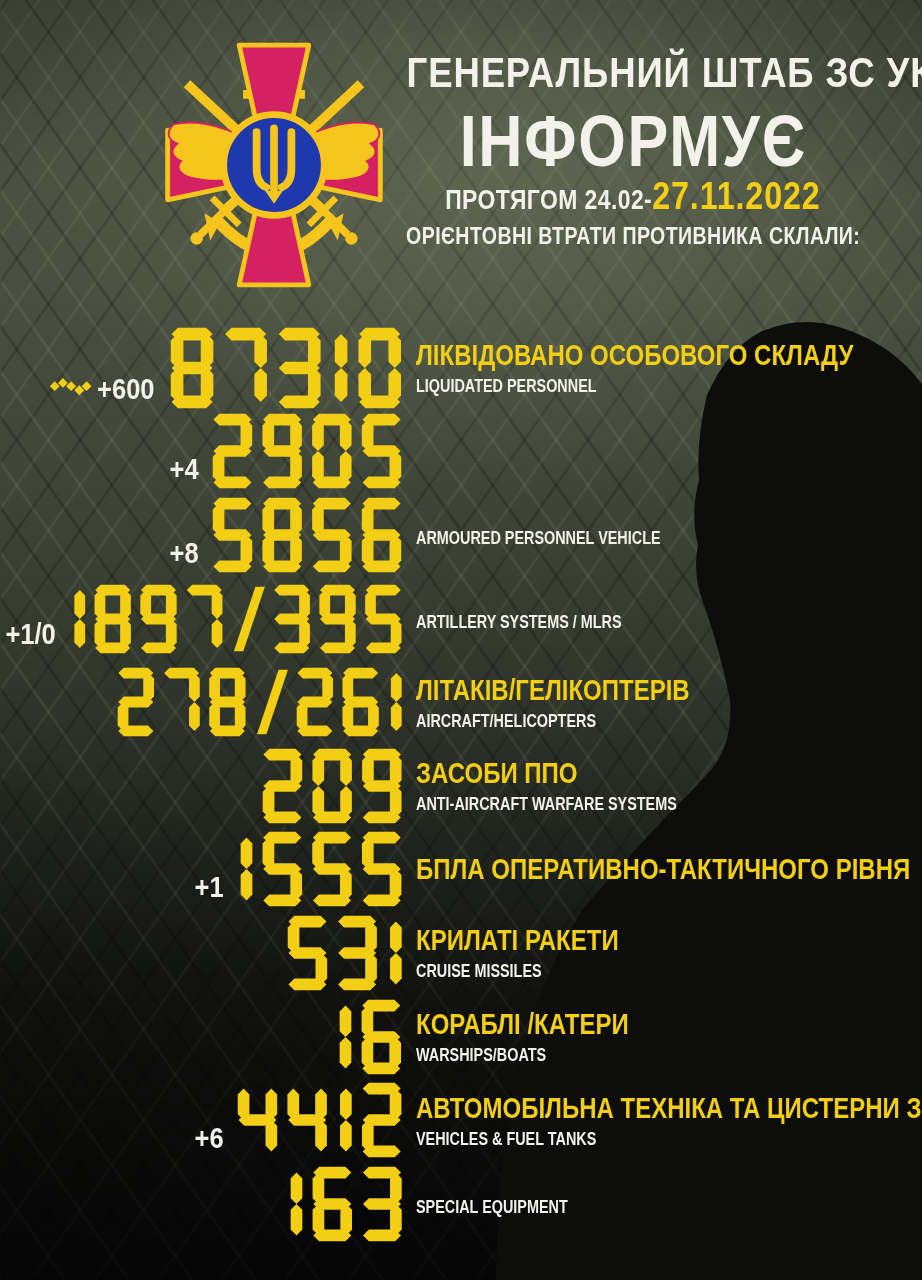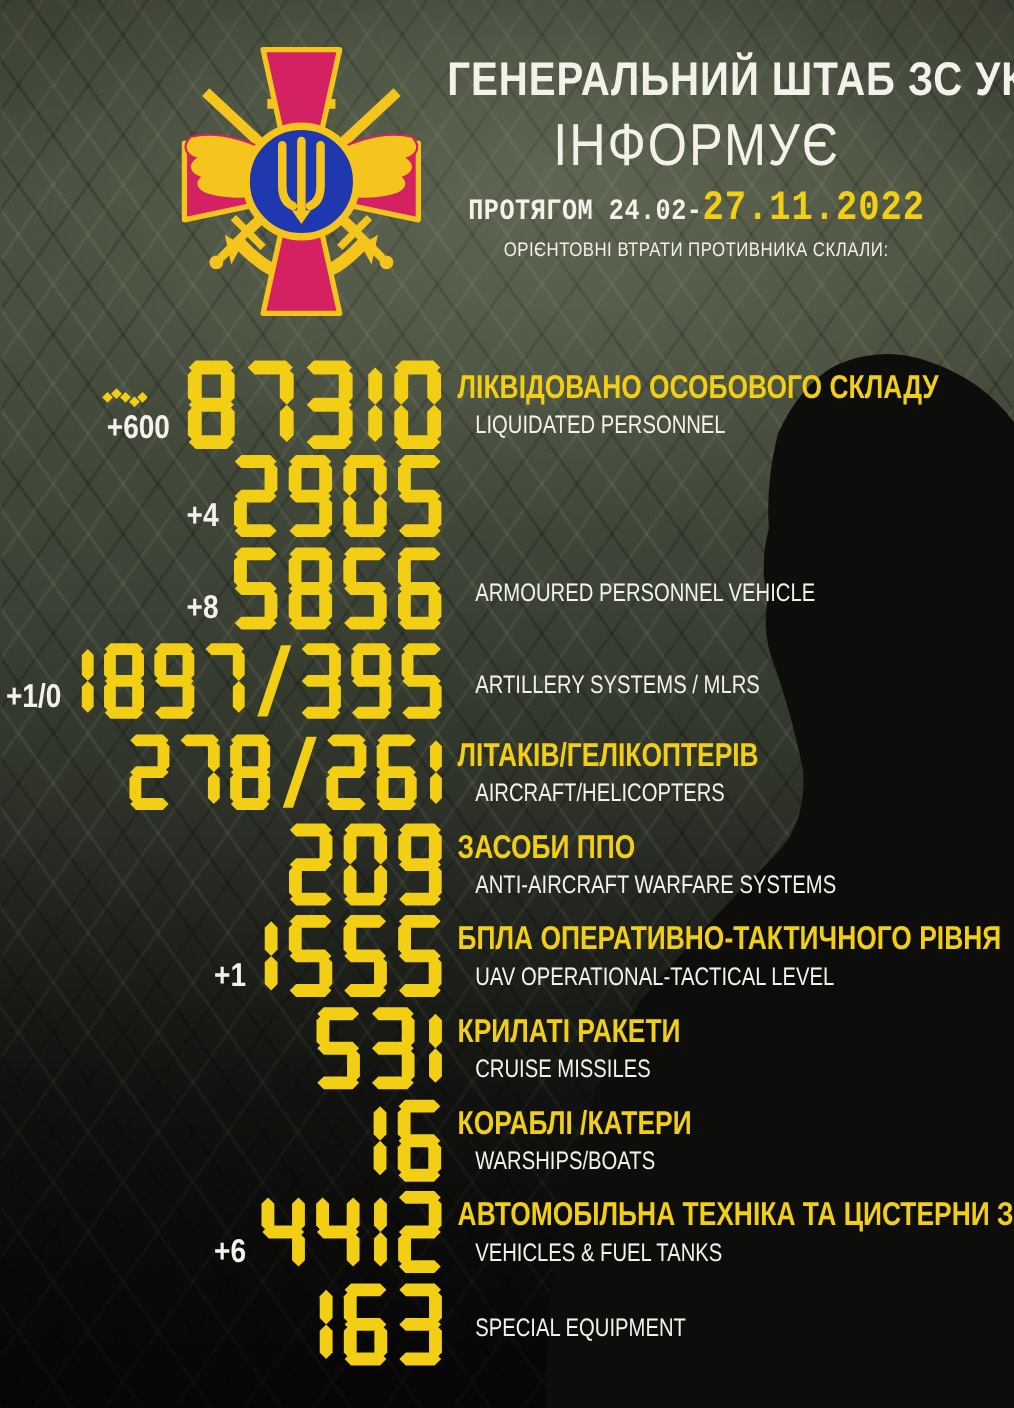--- a/index.html
+++ b/index.html
@@ -24,36 +24,36 @@
       radial-gradient(ellipse 1200px 900px at 45% 35%, rgba(0,0,0,0) 45%, rgba(0,0,0,0.45) 100%),
       linear-gradient(180deg, rgba(0,0,0,0.12) 0%, rgba(0,0,0,0) 14%, rgba(0,0,0,0) 55%, rgba(0,0,0,0.35) 85%, rgba(0,0,0,0.5) 100%);}
   .silhouette{position:absolute;left:492px;top:320px;width:430px;height:960px;z-index:2;}
 
   .header{position:absolute;left:0;top:0;width:100%;z-index:3;}
   .emblem{position:absolute;left:158px;top:26px;width:232px;height:278px;}
   .header-text{position:absolute;left:350px;top:50px;width:566px;text-align:center;color:var(--white);}
   .cond{display:inline-block;transform:scaleX(0.85);white-space:nowrap;}
   .condL{display:inline-block;transform:scaleX(0.8);transform-origin:0 50%;white-space:nowrap;}
   .title{font-size:43px;font-weight:bold;line-height:1.05;letter-spacing:1px;}
-  .subtitle{font-size:54px;font-weight:normal;line-height:1;margin-top:10px;letter-spacing:2px;}
-  .period{margin-top:12px;line-height:1;font-family:Liberation Mono, monospace;}
+  .subtitle{font-size:72px;font-weight:bold;line-height:1;margin-top:10px;letter-spacing:2px;}
+  .period{margin-top:0;line-height:1;}
   .period-prefix{font-size:27px;font-weight:bold;letter-spacing:0.5px;}
   .period-date{font-size:38px;font-weight:bold;color:var(--yellow);letter-spacing:1px;}
-  .note{font-size:18px;font-weight:normal;margin-top:8px;letter-spacing:0.5px;}
+  .note{font-size:23px;font-weight:bold;margin-top:8px;letter-spacing:0.5px;}
 
   .rows{position:absolute;left:0;top:326px;width:100%;z-index:3;}
   .row{height:83.6px;display:flex;align-items:center;}
   .numwrap{width:402px;flex:0 0 402px;display:flex;justify-content:flex-end;align-items:center;}
-  .inc-block{display:flex;flex-direction:column;align-items:flex-start;align-self:flex-end;padding-bottom:5px;margin-right:11px;}
+  .inc-block{display:flex;flex-direction:row;align-items:center;align-self:flex-end;padding-bottom:5px;margin-right:11px;}
   .approx{height:18px;margin-bottom:3px;}
   .inc{color:var(--white);font-weight:bold;font-size:30px;line-height:1;transform:scaleX(0.85);display:inline-block;}
   .segnum{display:flex;align-items:center;}
   .labels{margin-left:14px;min-width:0;}
   .ua{color:var(--yellow);font-size:30px;font-weight:bold;line-height:1;}
-  .en{color:var(--white);font-size:23px;font-weight:normal;line-height:1;margin-top:7px;margin-left:16px;}
+  .en{color:var(--white);font-size:18px;font-weight:bold;line-height:1;margin-top:7px;}
 </style>
 </head>
 <body>
 
 <div class="poster">
   <div class="vignette"></div>
 
   <svg class="silhouette" viewBox="0 0 430 960" preserveAspectRatio="none">
     <path fill="#0d0d0c" d="M268,12 Q235,30 215,75 Q204,120 207,160 Q198,195 206,225
       Q200,255 212,285 Q228,330 238,380 Q242,430 210,460 Q150,520 90,590
@@ -379,21 +379,20 @@
               <polygon points="172,9 180,1 216,1 224,9 216,17 180,17" fill="#f2ce14"></polygon>
               <polygon points="179,9 187,17 187,44 179,52 171,44 171,17" fill="#f2ce14"></polygon>
               <polygon points="172,52 180,44 216,44 224,52 216,60 180,60" fill="#f2ce14"></polygon>
               <polygon points="217,52 225,60 225,87 217,95 209,87 209,60" fill="#f2ce14"></polygon>
               <polygon points="172,95 180,87 216,87 224,95 216,103 180,103" fill="#f2ce14"></polygon>
             </svg>
           </span>
     </div>
     <div class="labels">
       <div class="ua"><span class="condL ua-t">БПЛА ОПЕРАТИВНО-ТАКТИЧНОГО РІВНЯ</span></div>
-      <div class="en"><span class="condL en-t">UAV OPERATIONAL-TACTICAL LEVEL</span></div>
     </div>
   </div>
       <div class="row">
     <div class="numwrap">
 
       <span class="segnum">
             <svg viewBox="0 0 158 104" style="height: 76px; width: 115.462px;">
               <polygon points="2,9 10,1 46,1 54,9 46,17 10,17" fill="#f2ce14"></polygon>
               <polygon points="9,9 17,17 17,44 9,52 1,44 1,17" fill="#f2ce14"></polygon>
               <polygon points="2,52 10,44 46,44 54,52 46,60 10,60" fill="#f2ce14"></polygon>

